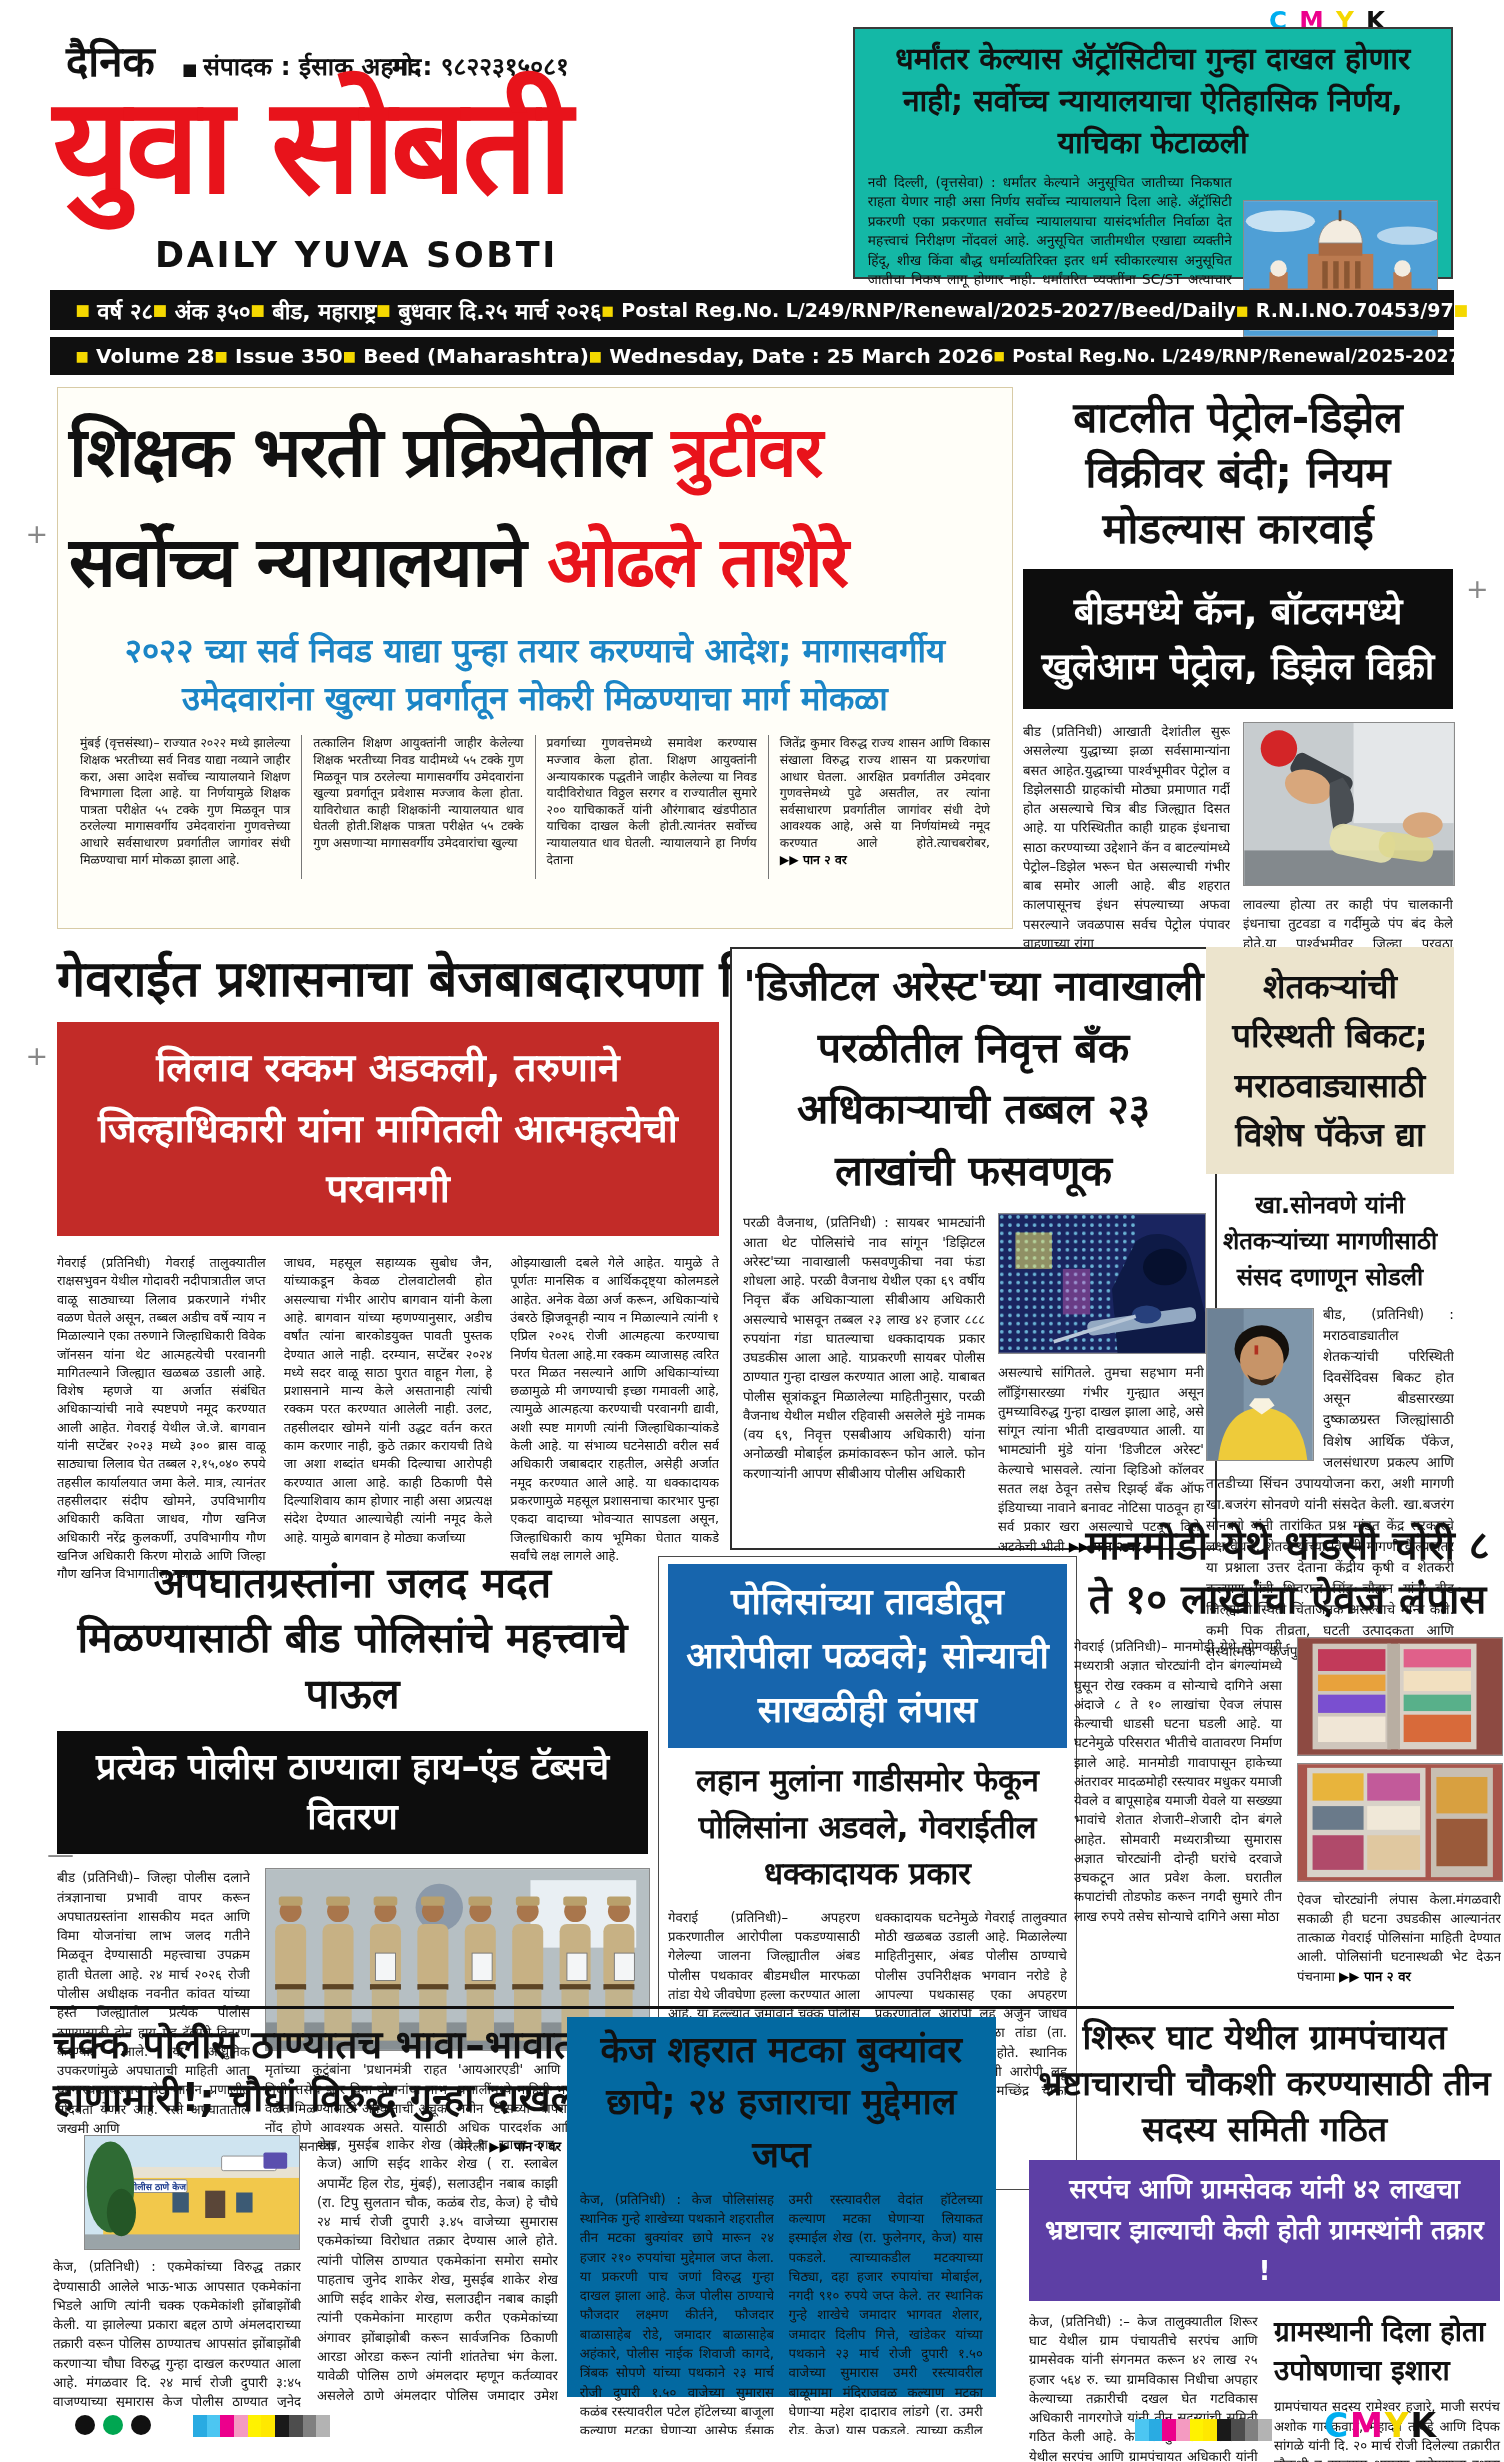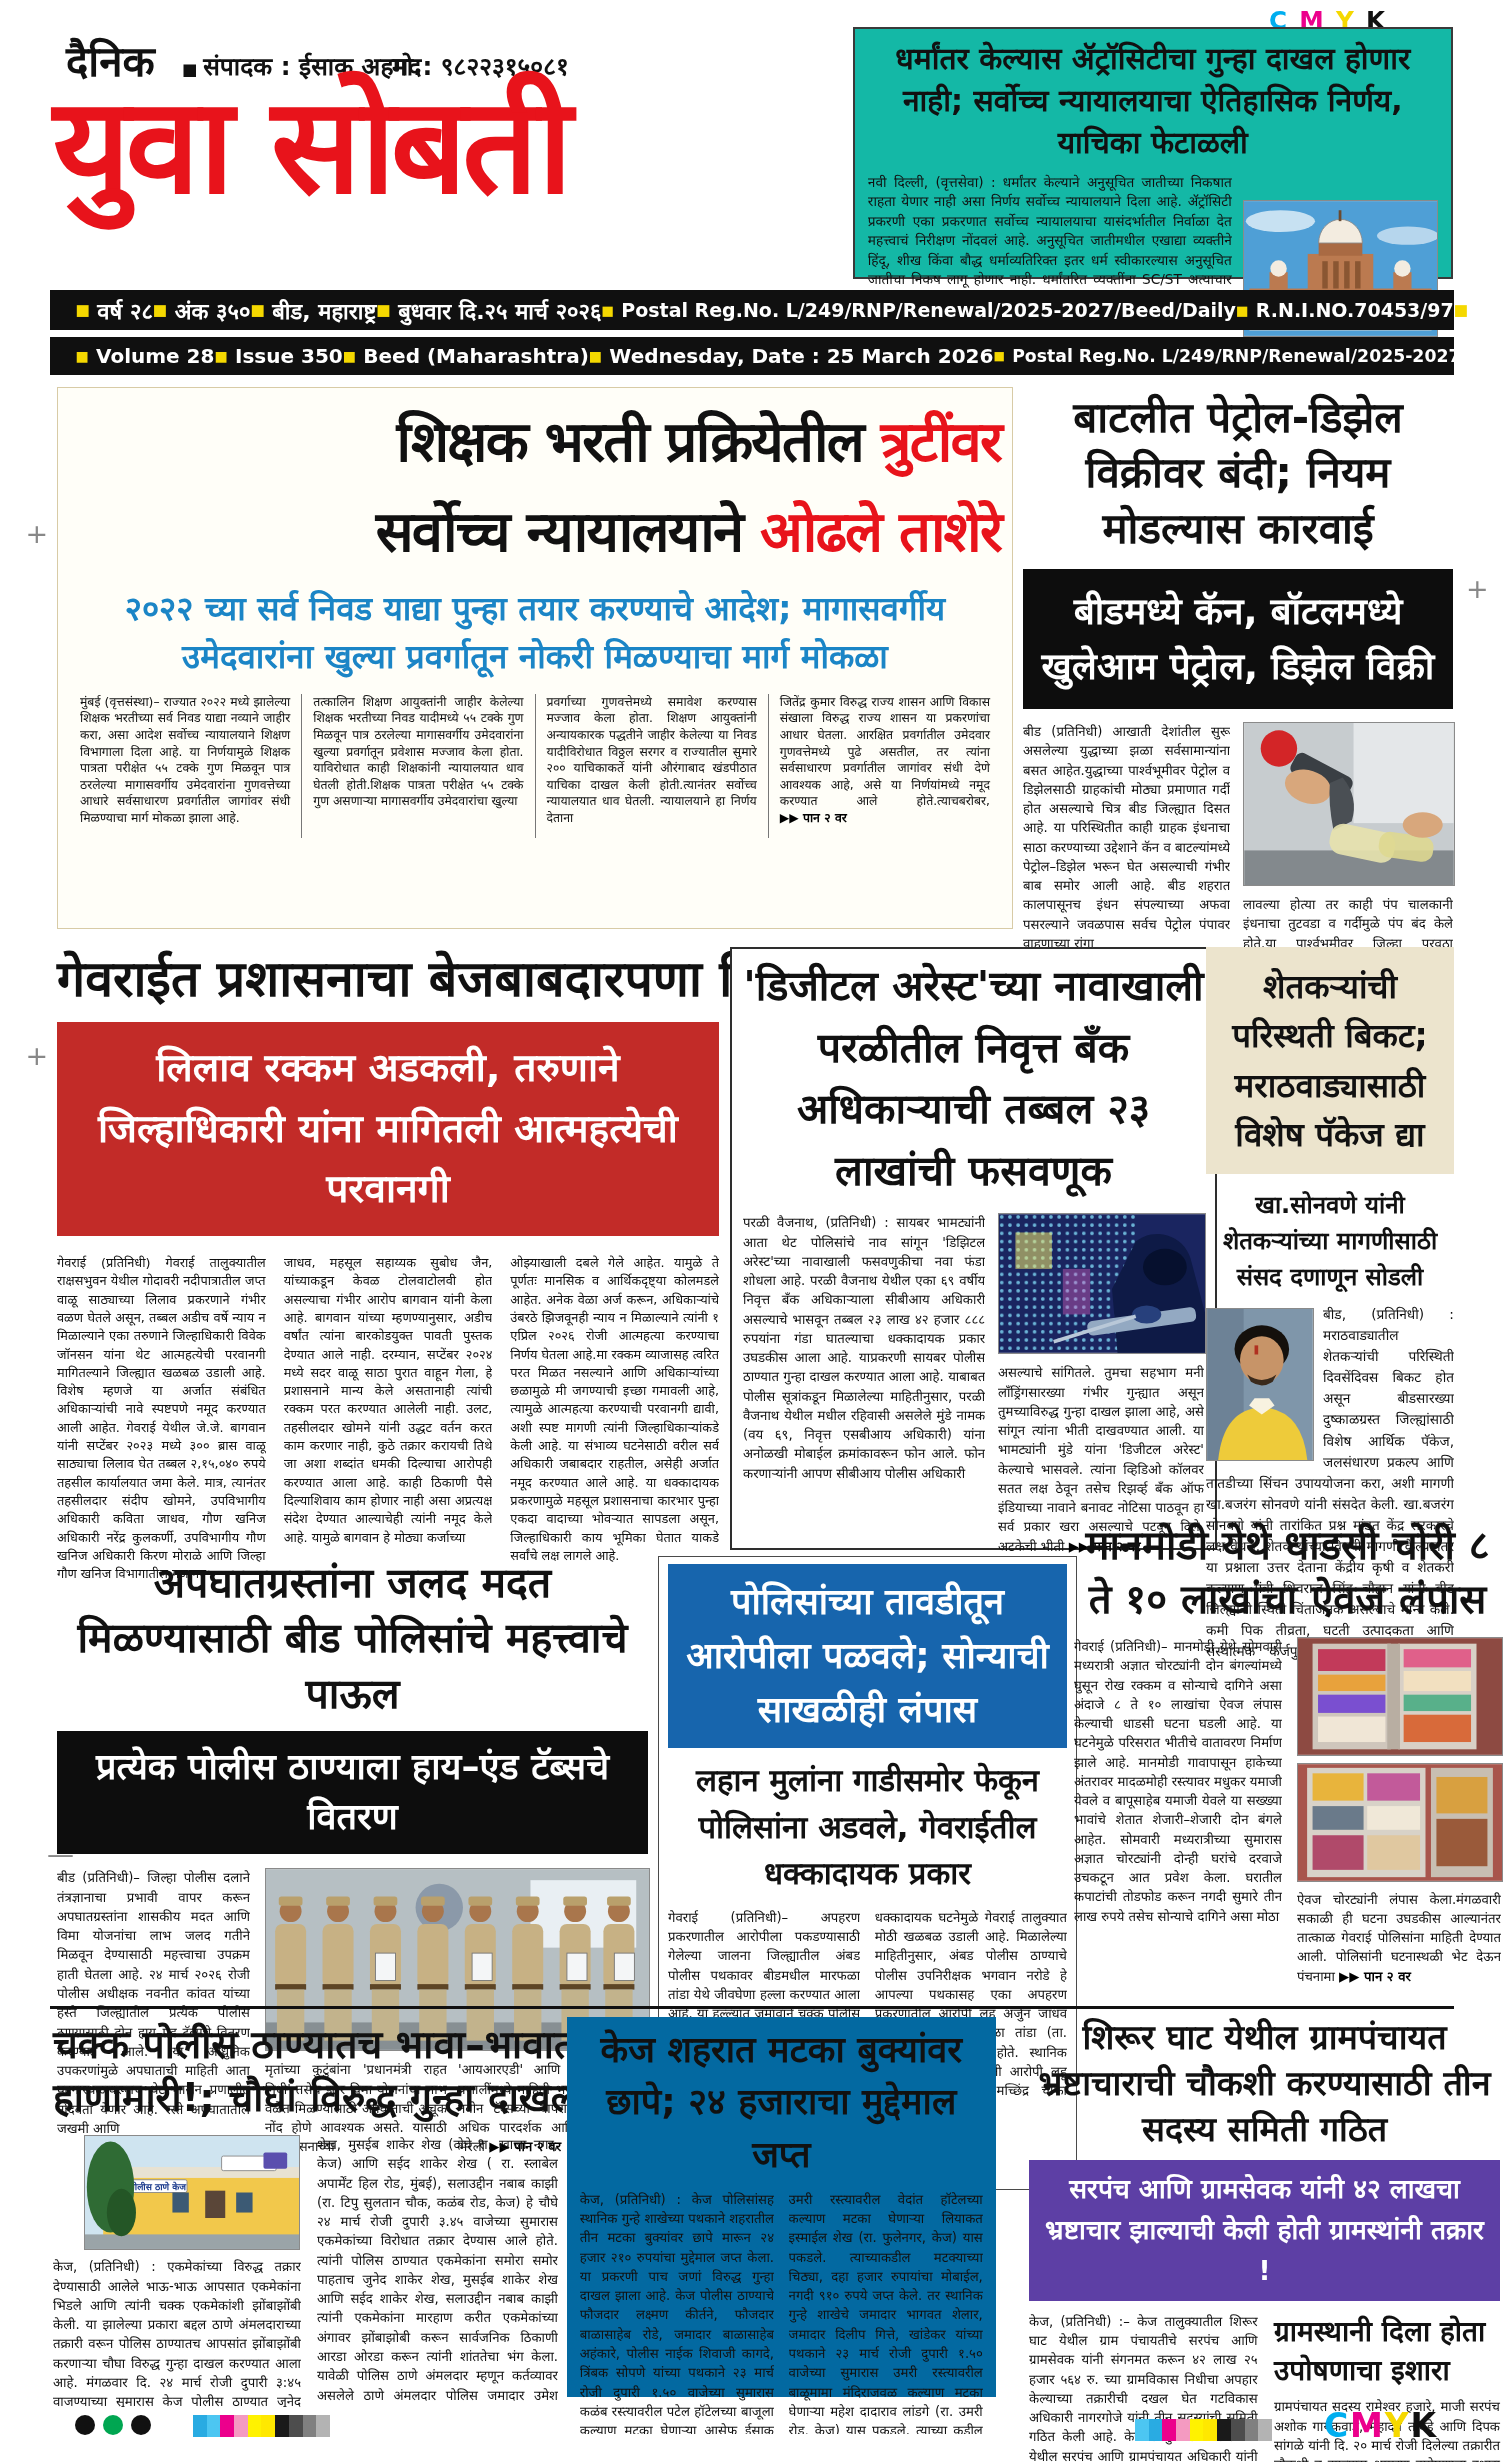--- a/index.html
+++ b/index.html
@@ -19,21 +19,21 @@
   .logosub{font-size:35px;font-weight:800;letter-spacing:2.7px;}
   
   .bar{background:#101010;color:#fff;display:flex;align-items:center;justify-content:space-between;
        padding:0 25.5px;font-weight:700;white-space:nowrap;}
   .bar span{display:inline-flex;align-items:center;}
   
   .conv{border:2.7px solid #3a3a3a;background:#14b8a6;padding:9px 12.8px;}
   .conv h2{margin:0;font-size:30px;line-height:1.4;font-weight:800;text-align:center;}
   .convrow{display:flex;gap:11px;margin-top:9px;}
   .leadbox{border:1.8px solid #d8cba6;background:#fffef8;padding:7.3px 11px;}
-  .leadbox h1{margin:1.8px 0 0;text-align:right;font-size:56px;line-height:1.6;font-weight:900;letter-spacing:-1.8px;}
+  .leadbox h1{margin:1.8px 0 0;text-align:left;font-size:69px;line-height:1.6;font-weight:900;letter-spacing:-1.8px;}
   .leadsub{color:#1b85c6;font-size:33px;font-weight:800;text-align:center;line-height:1.45;margin-top:9px;}
   .cols{display:flex;margin-top:12.8px;}
   .cols .col{flex:1;padding:0 11px;font-size:12.3px;line-height:1.35;}
   .cols .col + .col{border-left:0.9px solid #777;}
   .bodytxt{font-size:13.2px;line-height:1.46;}
   .blackbox{background:#0d0d0d;color:#fff;text-align:center;font-weight:800;}
   .redbox{background:#c22b28;color:#fff;text-align:center;font-weight:800;}
   .bluebox{background:#1765ad;color:#fff;text-align:center;font-weight:800;}
   .purplebox{background:#5d3fa5;color:#fff;text-align:center;font-weight:700;}
   .creambox{background:#ece4cd;text-align:center;font-weight:900;}
@@ -58,20 +58,21 @@
   <div class="crop" style="left:25.5px;top:518px;">+</div>
   <div class="crop" style="left:25.5px;top:1040px;">+</div>
   <div class="crop" style="left:1466px;top:573px;">+</div>
   <div class="crop" style="left:1434px;top:1767px;">+</div>
   <div class="crop" style="left:47px;top:1838px;">—</div>
 
   <div class="abs dainik" style="left:66px;top:31px;">दैनिक</div>
   <div class="abs edline" style="left:182px;top:49px;"><span style="font-size:16.4px;">■ </span><span>संपादक : ईसाक अहमद</span></div>
   <div class="abs edline" style="left:392px;top:49px;">मो.: ९८२२३१५०८१</div>
   <div class="abs logo" style="left:53px;top:80px;">युवा सोबती</div>
+  <div class="abs logosub" style="left:155px;top:235px;">DAILY YUVA SOBTI</div>
 
   <div class="abs conv" style="left:853px;top:27px;width:570px;height:230px;">
     <h2>धर्मांतर केल्यास ॲट्रॉसिटीचा गुन्हा दाखल होणार नाही; सर्वोच्च न्यायालयाचा ऐतिहासिक निर्णय, याचिका फेटाळली</h2>
     <div class="convrow">
       <div class="jt clip" style="flex:1;font-size:13.7px;line-height:1.42;height:164px;"><span>नवी दिल्ली, (वृत्तसेवा) : धर्मांतर केल्याने अनुसूचित जातीच्या निकषात राहता येणार नाही असा निर्णय सर्वोच्च न्यायालयाने दिला आहे. ॲट्रॉसिटी प्रकरणी एका प्रकरणात सर्वोच्च न्यायालयाचा यासंदर्भातील निर्वाळा देत महत्त्वाचं निरीक्षण नोंदवलं आहे. अनुसूचित जातीमधील एखाद्या व्यक्तीने हिंदू, शीख किंवा बौद्ध धर्माव्यतिरिक्त इतर धर्म स्वीकारल्यास अनुसूचित जातीचा निकष लागू होणार नाही. धर्मांतरित व्यक्तींना SC/ST अत्याचार प्रतिबंधक कायद्यांतर्गत संरक्षण</span> <b class="cont">▶▶ पान २ वर</b></div>
       <div class="photo" style="width:193px;height:135px;align-self:flex-end;">
         <svg width="193" height="135" viewBox="0 0 212 148">
           <rect width="212" height="148" fill="#4f9fd6"></rect>
           <ellipse cx="40" cy="22" rx="38" ry="12" fill="#dcecf7" opacity=".85"></ellipse>
           <ellipse cx="180" cy="38" rx="34" ry="10" fill="#cfe4f2" opacity=".8"></ellipse>

